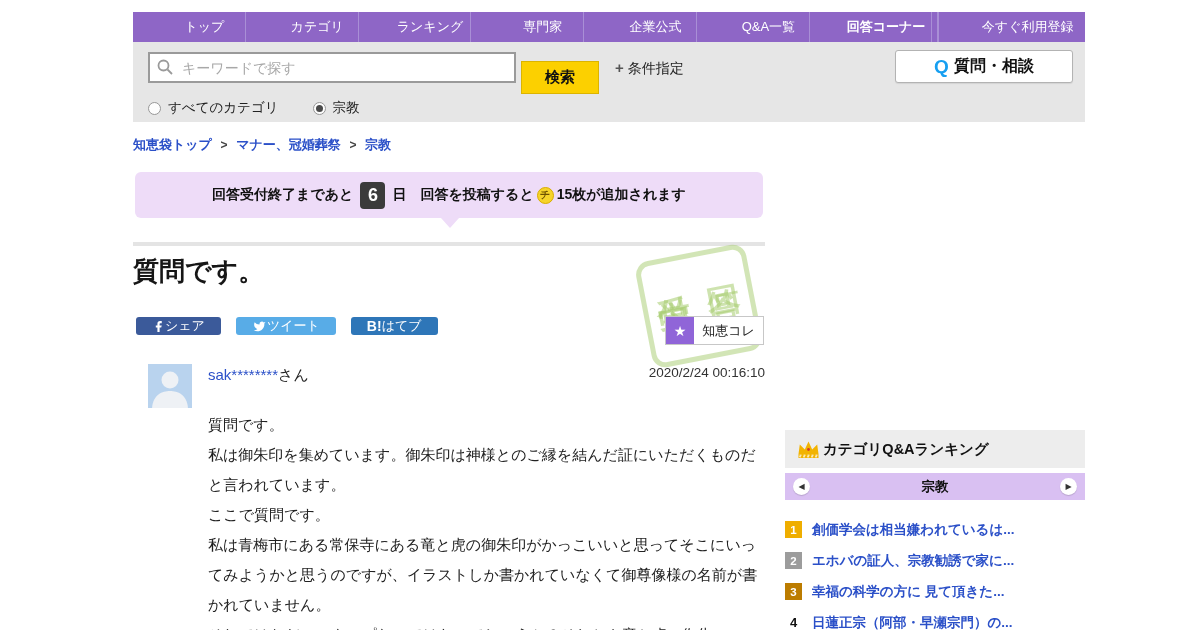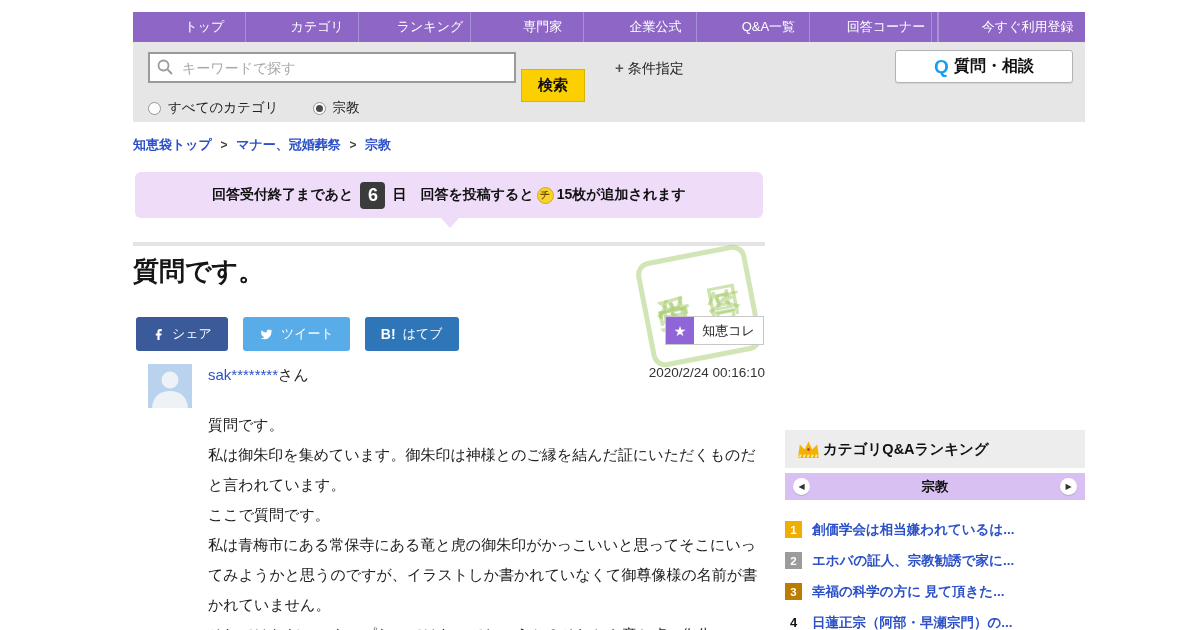--- a/index.html
+++ b/index.html
@@ -7,32 +7,32 @@
   .page {
     position:relative; width:1200px; height:630px; background:#fff;
     font-family:"Liberation Sans","DejaVu Sans",sans-serif; overflow:hidden; color:#222;
   }
   
   .nav { position:absolute; left:133px; top:12px; width:952px; height:30px;
          display:flex; background:#8e66c6; }
   .nav-item { flex:1; display:flex; align-items:center; justify-content:center;
               color:#fff; font-size:13px; cursor:pointer; border-left:1px solid #a98fd6;padding-left:31px; }
   .nav-item:first-child { border-left:none; }
-  .nav-item.wide { flex:1.12; }
+  .nav-item.wide { flex:1.12;font-weight:bold; }
   .nav-item.register { flex:1.42; }
   .nav-sep2 { width:7px; border-left:1px solid #a98fd6; border-right:1px solid #a98fd6; }
   
   .searchbox { position:absolute; left:133px; top:42px; width:952px; height:80px; background:#e6e6e6; }
   .search-input-wrap { position:absolute; left:15px; top:10px; width:368px; height:31px; }
   .search-input { width:100%; height:100%; border:2px solid #9a9a9a; background:#fff;
                   padding:0 1px 0 32px; font-size:14px; color:#0f172a;
                   font-family:"Liberation Sans","DejaVu Sans",sans-serif; }
   .search-input::placeholder { color:#a8a8a8; }
   .mag-icon { position:absolute; left:9px; top:7px; width:16px; height:16px; pointer-events:none; }
-  .search-btn { position:absolute; left:388px; top:27px; width:64px; height:33px;
+  .search-btn { position:absolute; left:388px; top:19px; width:78px; height:33px;
                 background:#fcd000; border:1px solid #dcb400; font-size:15px; font-weight:bold;
                 color:#111; cursor:pointer; font-family:inherit; }
   .adv-link { position:absolute; left:482px; top:17px; font-size:14px; color:#222; cursor:pointer; }
   .adv-plus { font-weight:bold; color:#555; margin-right:4px; font-size:15px; }
   .ask-btn { position:absolute; right:12px; top:8px; width:178px; height:33px; background:#fff;
              border:1px solid #b3b3b3; border-radius:3px; display:flex; align-items:center;
              justify-content:center; gap:5px; font-size:16px; font-weight:bold; color:#111;
              cursor:pointer; box-shadow:0 1px 1px rgba(0,0,0,.08); }
   .ask-q { color:#169ff1; font-weight:800; font-size:19px; }
   .radio-row { position:absolute; left:15px; top:57px; display:flex; gap:34px; align-items:center; }
@@ -55,22 +55,22 @@
              background:#3b3b3b; color:#fff; border-radius:4px; font-size:18px; font-weight:bold;
              margin:0 7px; }
   .unit { margin-right:14px; }
   .coin { display:inline-flex; align-items:center; justify-content:center; width:17px; height:17px;
           border-radius:50%; background:#f6d42a; border:1px solid #d8ad00; color:#6e5200;
           font-size:10px; font-weight:bold; margin:0 3px; }
   .divider { position:absolute; left:133px; top:242px; width:632px; height:4px; background:#e4e4e4; }
   
   .q-title { position:absolute; left:133px; top:254px; font-size:26px; font-weight:bold; color:#161616; }
   .share-row { position:absolute; left:136px; top:317px; display:flex; gap:15px; }
-  .share-btn { height:34px; border-radius:3px; color:#fff; font-size:13px; display:flex;
-               align-items:center; justify-content:center; gap:7px; padding:0 16px; cursor:pointer; }
+  .share-btn { height:18px; border-radius:3px; color:#fff; font-size:13px; display:flex;
+               align-items:center; justify-content:center; padding:0 16px; cursor:pointer; }
   .share-fb { background:#3b5a9a; }
   .share-tw { background:#58ace7; }
   .share-ht { background:#2e76b8; }
   .ht-mark { font-weight:800; font-size:14px; }
   .collect-btn { position:absolute; left:665px; top:316px; width:99px; height:29px; background:#fff;
                  border:1px solid #c7c7c7; display:flex; align-items:center; cursor:pointer; z-index:3; }
   .collect-star { width:28px; height:27px; background:#9065d8; color:#fff; display:flex;
                   align-items:center; justify-content:center; font-size:14px; }
   .collect-label { flex:1; text-align:center; font-size:13px; color:#222; }
   

